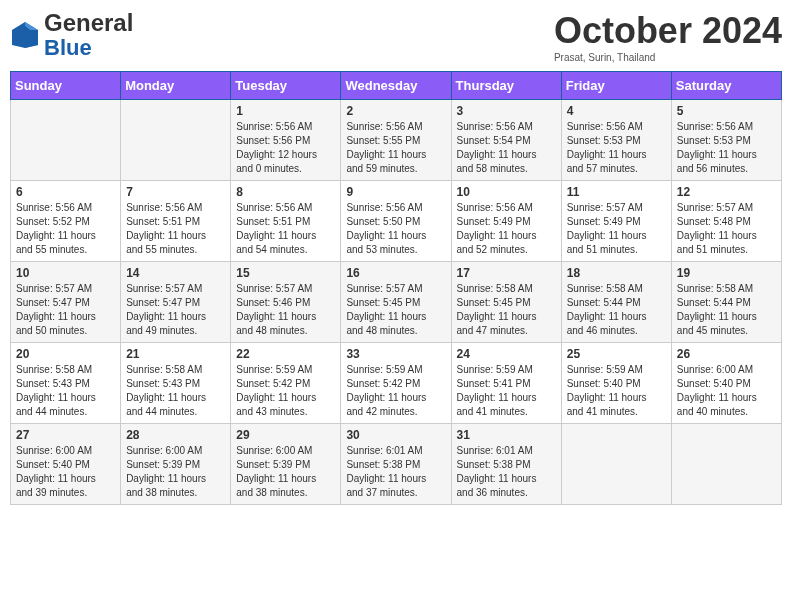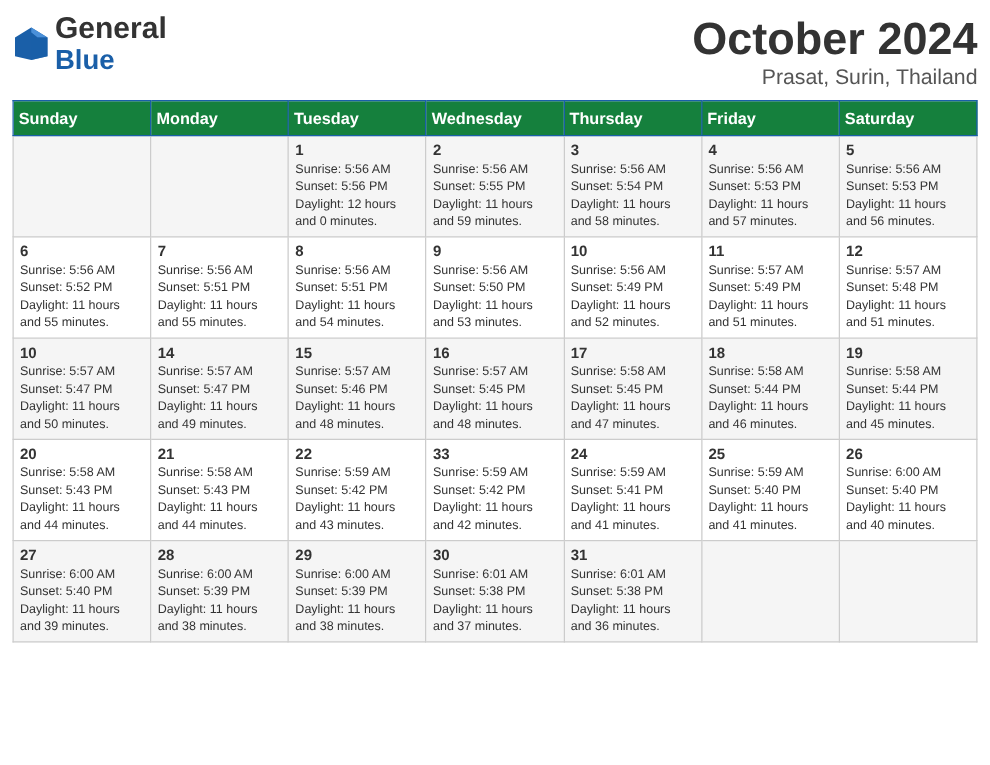--- a/index.html
+++ b/index.html
@@ -34,37 +34,37 @@
     .logo-blue {
       font-size: 22px;
       font-weight: bold;
       color: #1a5fa8;
     }
     .logo-icon {
       width: 30px;
       height: 30px;
     }
     .title-block {
-      text-align: right;
+      text-align: left;
     }
     .month-title {
       font-size: 36px;
       font-weight: bold;
       color: #333;
     }
     .location {
-      font-size: 17px;
+      font-size: 10px;
       color: #555;
     }
     table {
       width: 100%;
       border-collapse: collapse;
     }
     thead tr {
-      background-color: #15803d;
+      background-color: #8b5cf6;
     }
     thead th {
       color: #fff;
       font-size: 13px;
       font-weight: bold;
       padding: 6px 4px;
       text-align: left;
       border: 1px solid #1a5fa8;
     }
     tbody tr {

